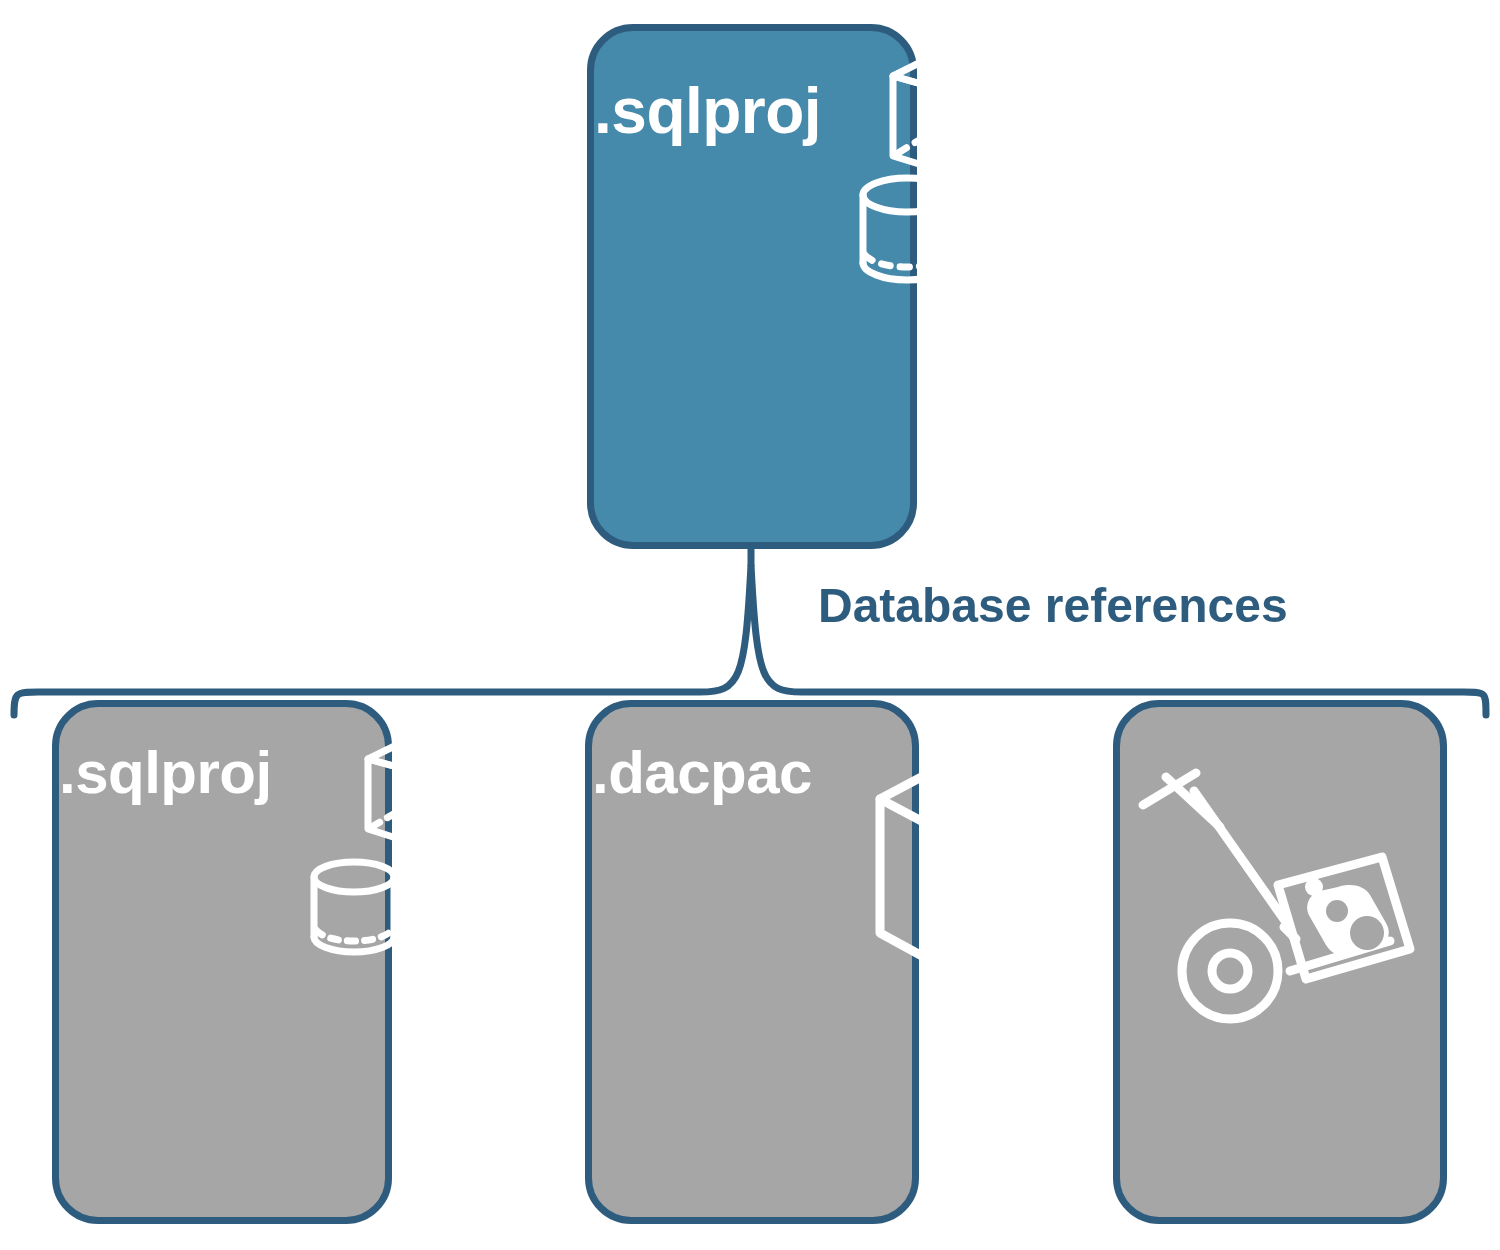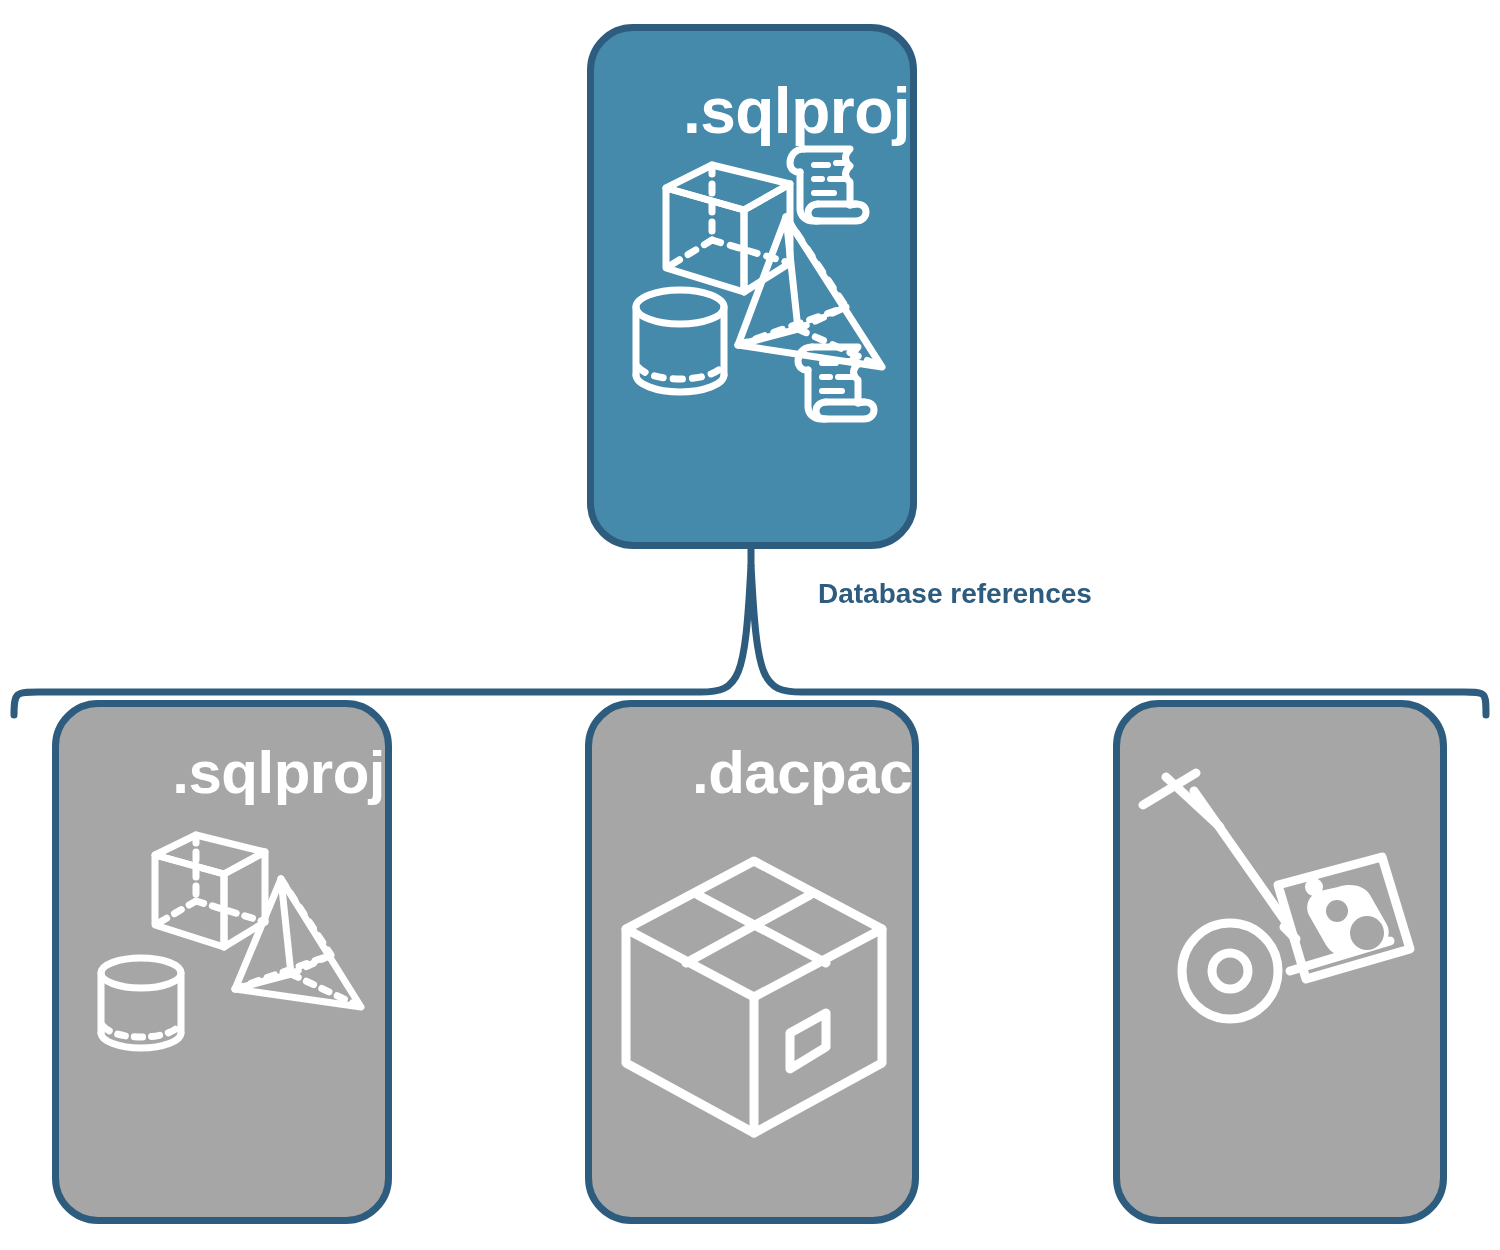--- a/index.html
+++ b/index.html
@@ -19,22 +19,22 @@
     height: 1250px;
   }
 
   
   .card {
     position: absolute;
     box-sizing: border-box;
     border-radius: 46px;
     border: 7px solid #2e5c7e;
     display: flex;
-    flex-direction: column;
-    align-items: flex-end;
+    flex-direction: row;
+    align-items: flex-start;
   }
   .card-title {
     font-size: 62px;
     font-weight: bold;
     color: #ffffff;
     letter-spacing: -0.5px;
     line-height: 1;
     user-select: none;
   }
 
@@ -89,21 +89,21 @@
     width: 1500px;
     height: 190px;
     pointer-events: none;
   }
 
   
   #brace-label {
     position: absolute;
     left: 818px;
     top: 578px;
-    font-size: 28px;
+    font-size: 48px;
     font-weight: bold;
     color: #2e5c7e;
     white-space: nowrap;
     user-select: none;
   }
 </style>
 </head>
 <body>
 
 <div id="canvas">

